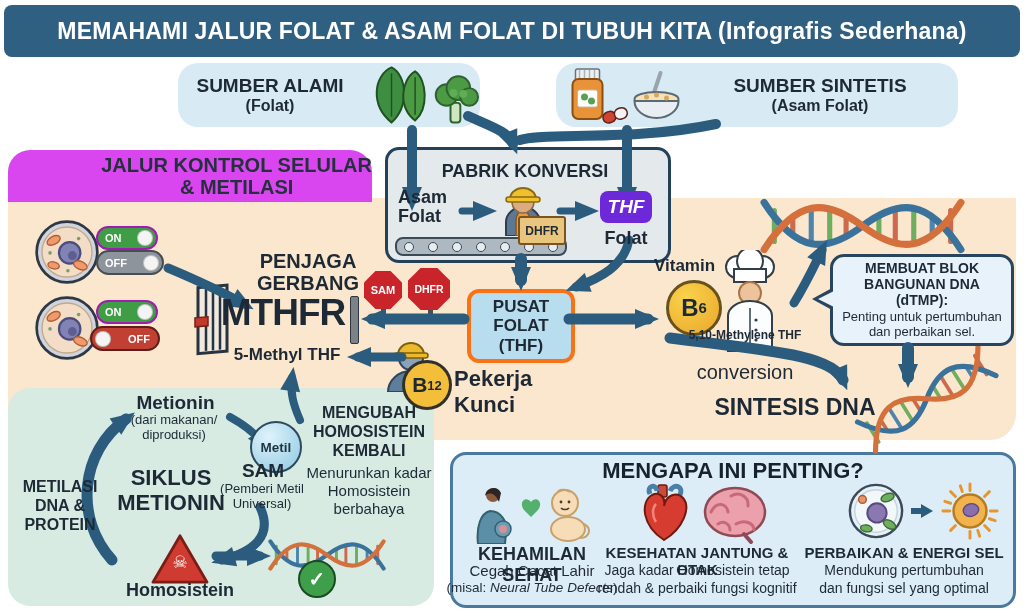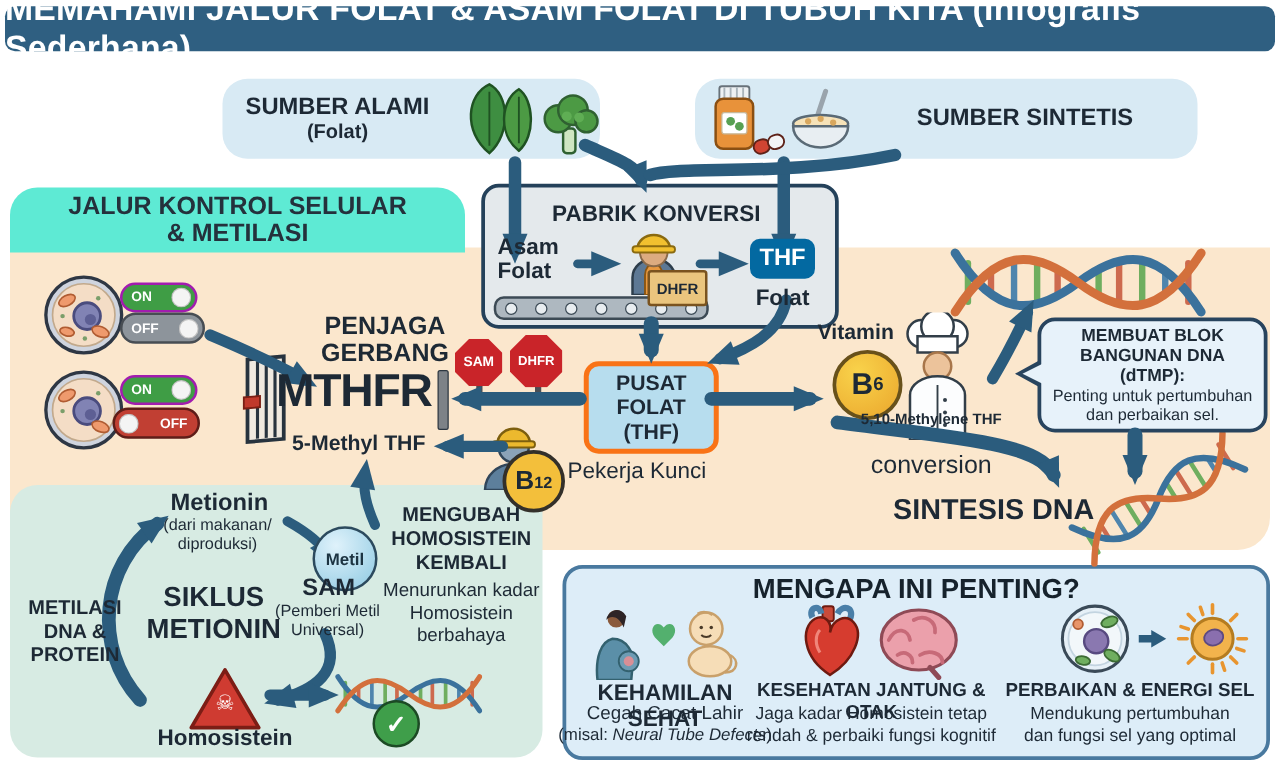--- a/index.html
+++ b/index.html
@@ -2,37 +2,37 @@
 <html><head>
 <meta charset="utf-8">
 <style>
   html,body{margin:0;padding:0;background:#fff;}
   .canvas{position:relative;width:1024px;height:614px;background:#ffffff;overflow:hidden;
           font-family:"Liberation Sans",sans-serif;color:#1d2935;}
   .abs{position:absolute;}
   .c{text-align:center;}
   .b{font-weight:700;}
   .pre{white-space:pre-line;}
-  .titlebar{left:4px;top:5px;width:1016px;height:36px;background:#2f5f81;border-radius:8px;
+  .titlebar{left:4px;top:5px;width:1016px;height:52px;background:#2f5f81;border-radius:8px;
             display:flex;align-items:center;justify-content:center;color:#fff;
-            font-size:27px;font-weight:700;letter-spacing:.2px;z-index:8;}
+            font-size:23px;font-weight:700;letter-spacing:.2px;z-index:8;}
   .pill{background:#d8eaf4;border-radius:20px;display:flex;align-items:center;z-index:2;}
   .pill .txt{flex:1;display:flex;flex-direction:column;justify-content:center;text-align:center;}
   .pill .t1{font-size:19px;font-weight:700;}
   .pill .t2{font-size:16px;font-weight:600;}
-  .tab{background:#5eead4;border-radius:22px 22px 0 0;display:flex;align-items:center;justify-content:center;
+  .tab{background:#d946ef;border-radius:22px 22px 0 0;display:flex;align-items:center;justify-content:flex-end;
        font-size:20px;font-weight:700;color:#24313c;line-height:1.12;z-index:1;text-align:center;}
   .peach{left:8px;top:198px;width:1008px;height:242px;background:#fbe7cd;border-radius:0 0 26px 26px;z-index:0;}
   .factory{left:385px;top:147px;width:280px;height:110px;background:#e4e9ec;border:3.5px solid #24415a;
            border-radius:14px;z-index:5;}
   .hub{left:467px;top:289px;width:100px;height:66px;background:#b7ddee;border:4px solid #f97316;border-radius:12px;
        display:flex;align-items:center;justify-content:center;font-size:17px;font-weight:700;line-height:1.12;
        text-align:center;z-index:5;}
-  .badge{background:#0369a1;color:#fff;border-radius:8px;display:flex;align-items:center;justify-content:center;
-         font-weight:700;}
+  .badge{background:#6d28d9;color:#fff;border-radius:8px;display:flex;align-items:center;justify-content:center;
+         font-weight:700;font-style:italic;}
   .toggle{border-radius:14px;display:flex;align-items:center;color:#fff;font-weight:700;font-size:11px;z-index:7;}
   .toggle .knob{width:14px;height:14px;border-radius:50%;background:#f4f4f4;border:1px solid #00000033;}
   .tg-on{background:#3f9d45;border:2px solid #a21caf;}
   .tg-off{background:#8d949b;border:2px solid #474d53;}
   .tg-red{background:#c13f33;border:2px solid #5e1d18;}
   .stop{clip-path:polygon(30% 0,70% 0,100% 30%,100% 70%,70% 100%,30% 100%,0 70%,0 30%);
         background:#c92429;color:#fff;display:flex;align-items:center;justify-content:center;
         font-weight:700;z-index:7;border:0;}
   .post{background:#4a4f55;z-index:6;}
   .circle-badge{border-radius:50%;display:flex;align-items:center;justify-content:center;font-weight:700;z-index:7;}
@@ -107,20 +107,21 @@
       </g>
       <path d="M96,10 L88,34" stroke="#9aa4ac" stroke-width="4" stroke-linecap="round"></path>
       <ellipse cx="92" cy="36" rx="22" ry="7" fill="#f6e2b8" stroke="#5a6a76" stroke-width="2"></ellipse>
       <path d="M70,38 a22,17 0 0 0 44,0 Z" fill="#e8eef2" stroke="#5a6a76" stroke-width="2"></path>
       <circle cx="82" cy="34" r="2.5" fill="#d8a75e"></circle>
         <circle cx="92" cy="32" r="2.5" fill="#d8a75e"></circle>
       <circle cx="102" cy="35" r="2.5" fill="#d8a75e"></circle>
     </svg>
     <div class="txt">
       <span class="t1">SUMBER SINTETIS</span>
+      <span class="t2">(Asam Folat)</span>
     </div>
   </div>
 
   <div class="abs factory"></div>
   <div class="abs c b" style="left:430px;top:161px;width:190px;font-size:18px;z-index:7;">PABRIK KONVERSI</div>
   <div class="abs b pre" style="left:398px;top:188px;width:64px;font-size:18px;line-height:1.08;z-index:7;">Asam
 Folat</div>
   <div class="abs" style="left:494px;top:170px;z-index:6;">
     <svg width="58" height="66" viewBox="0 0 58 66">
       <path d="M12,66 V52 a17,15 0 0 1 34,0 V66 Z" fill="#5d7894" stroke="#2e3e4c" stroke-width="2"></path>
@@ -207,21 +208,21 @@
   <svg class="abs" style="left:384px;top:334px;z-index:6;" width="54" height="58" viewBox="0 0 54 58">
     <path d="M4,58 a23,21 0 0 1 46,0 Z" fill="#5d7f9c" stroke="#31465a" stroke-width="2"></path>
     <circle cx="27" cy="24" r="12" fill="#8ba3b8" stroke="#31465a" stroke-width="2"></circle>
     <path d="M14,21 a13,12 0 0 1 26,0 Z" fill="#ecb92e" stroke="#7d5f0e" stroke-width="2"></path>
     <rect x="10" y="19" width="34" height="5" rx="2.5" fill="#ecb92e" stroke="#7d5f0e" stroke-width="1.5"></rect>
   </svg>
   <div class="abs circle-badge" style="left:402px;top:360px;width:44px;height:44px;background:#f3bf3b;border:3px solid #33302a;font-size:21px;">
     <span>B</span>
       <sub>12</sub>
   </div>
-  <div class="abs" style="left:454px;top:366px;width:130px;font-size:18px;font-weight:400;z-index:7;">Pekerja Kunci</div>
+  <div class="abs" style="left:454px;top:366px;width:130px;font-size:22px;font-weight:700;z-index:7;">Pekerja Kunci</div>
 
   <svg class="abs" style="left:760px;top:190px;z-index:4;" width="205" height="72" viewBox="0 0 200 70">
     <use href="#dna"></use>
   </svg>
   <div class="abs bubble">
     <span class="bt pre">MEMBUAT BLOK
 BANGUNAN DNA (dTMP):</span>
     <span class="bb pre">Penting untuk pertumbuhan
 dan perbaikan sel.</span>
   </div>

